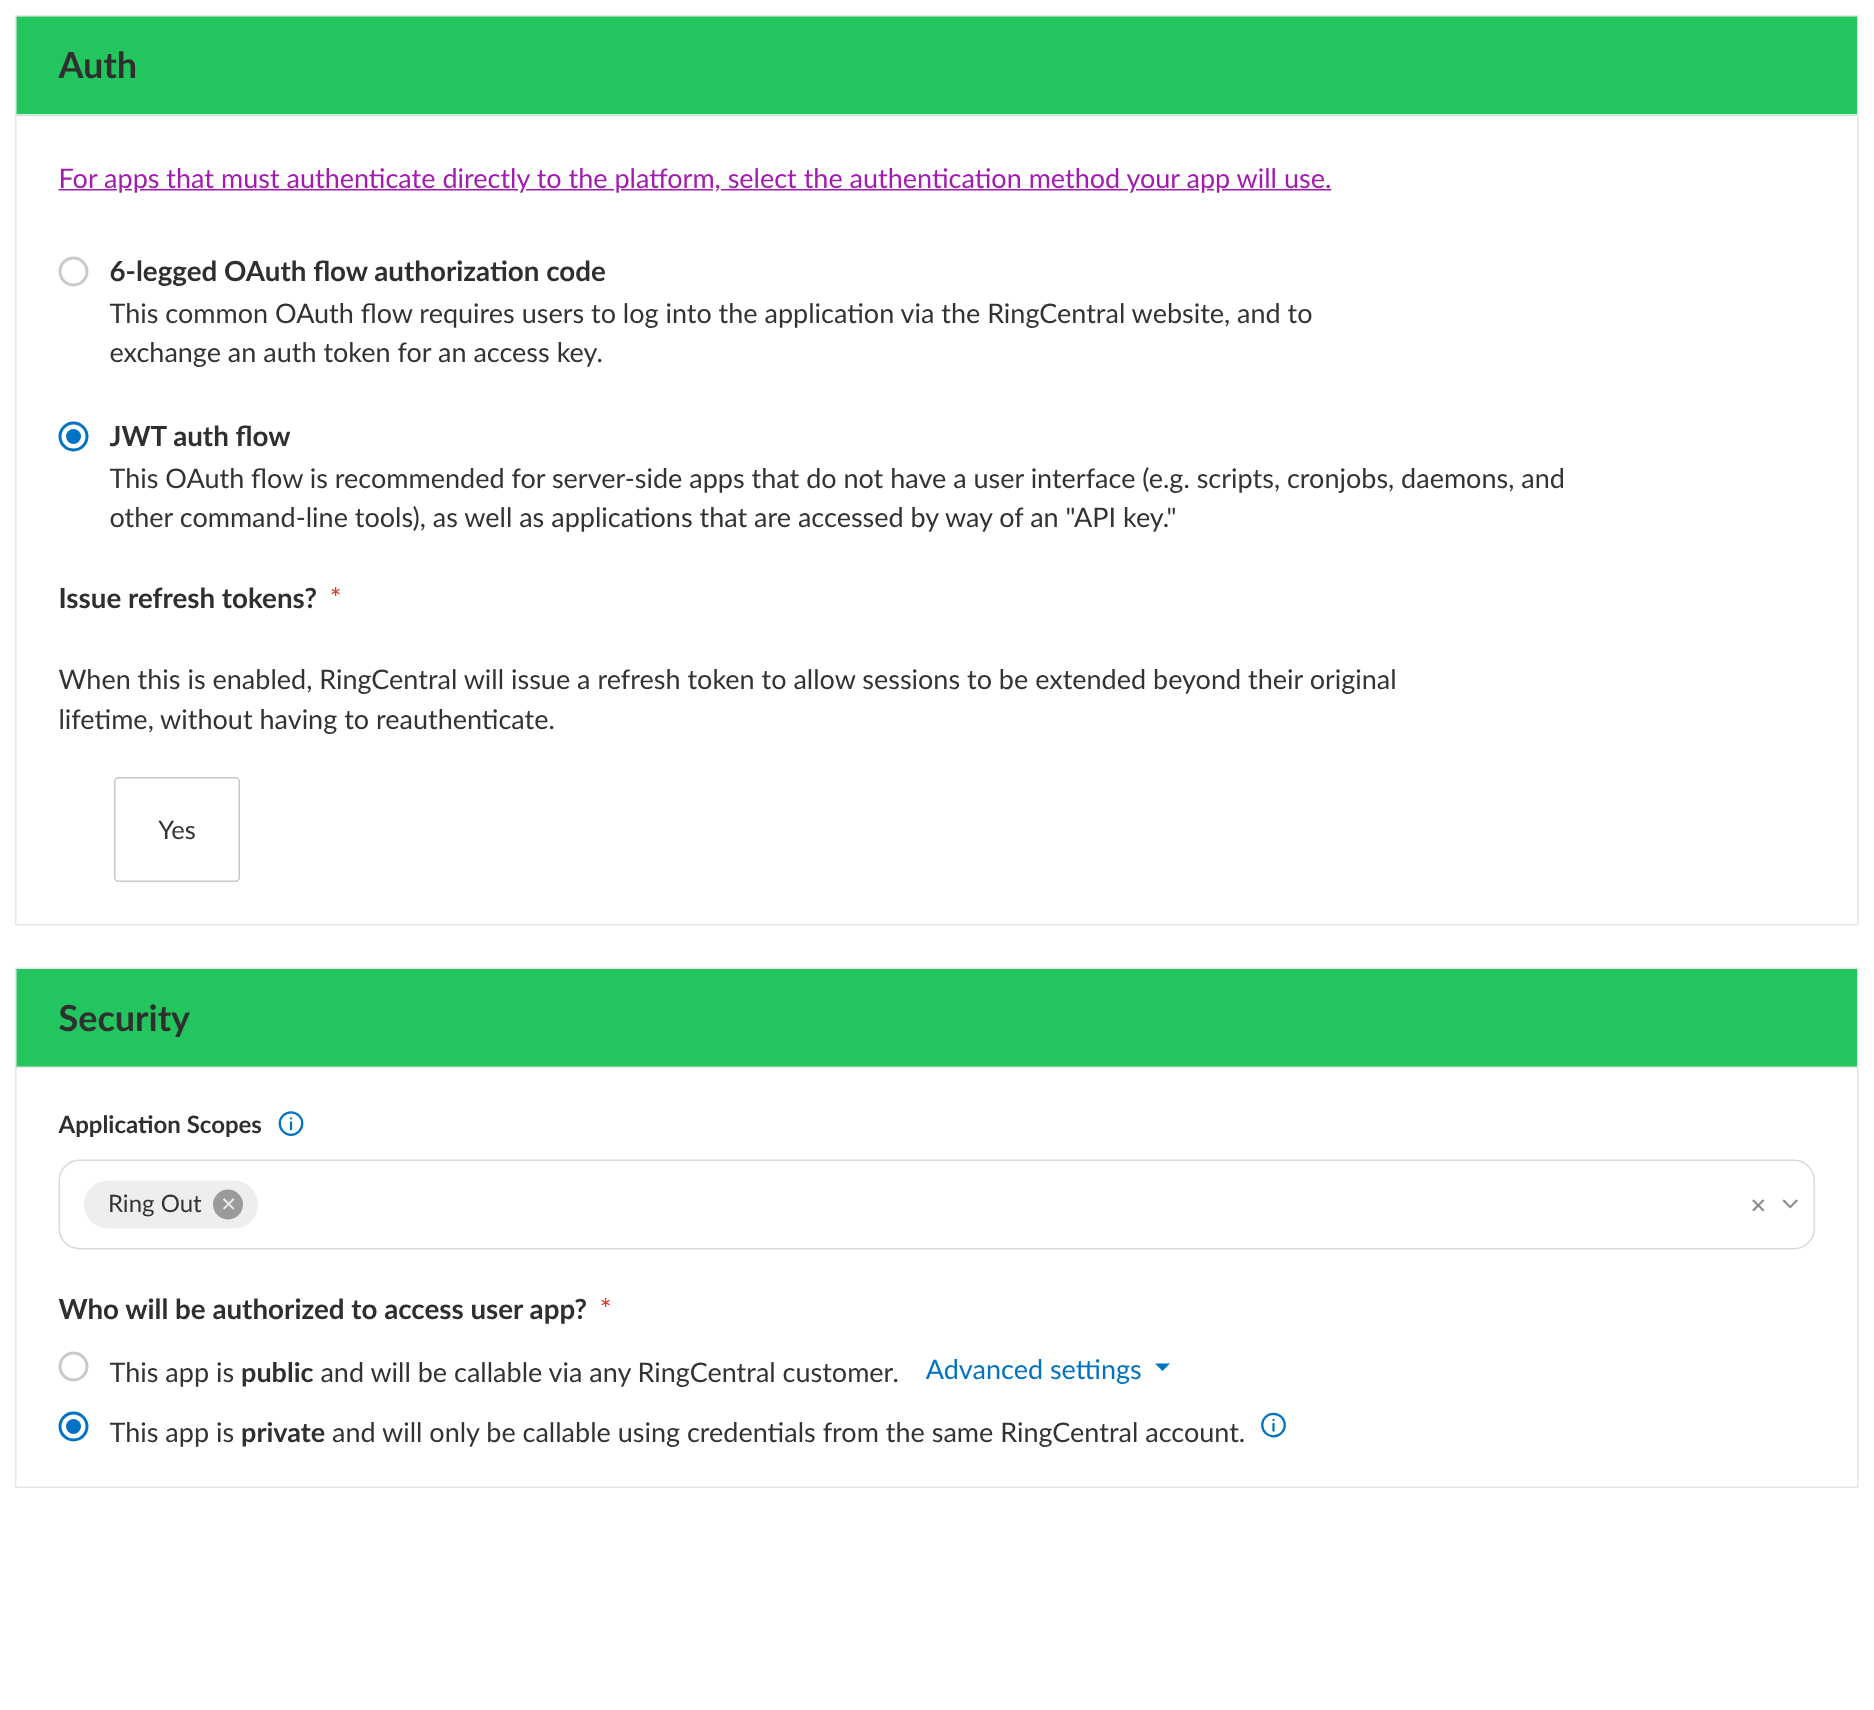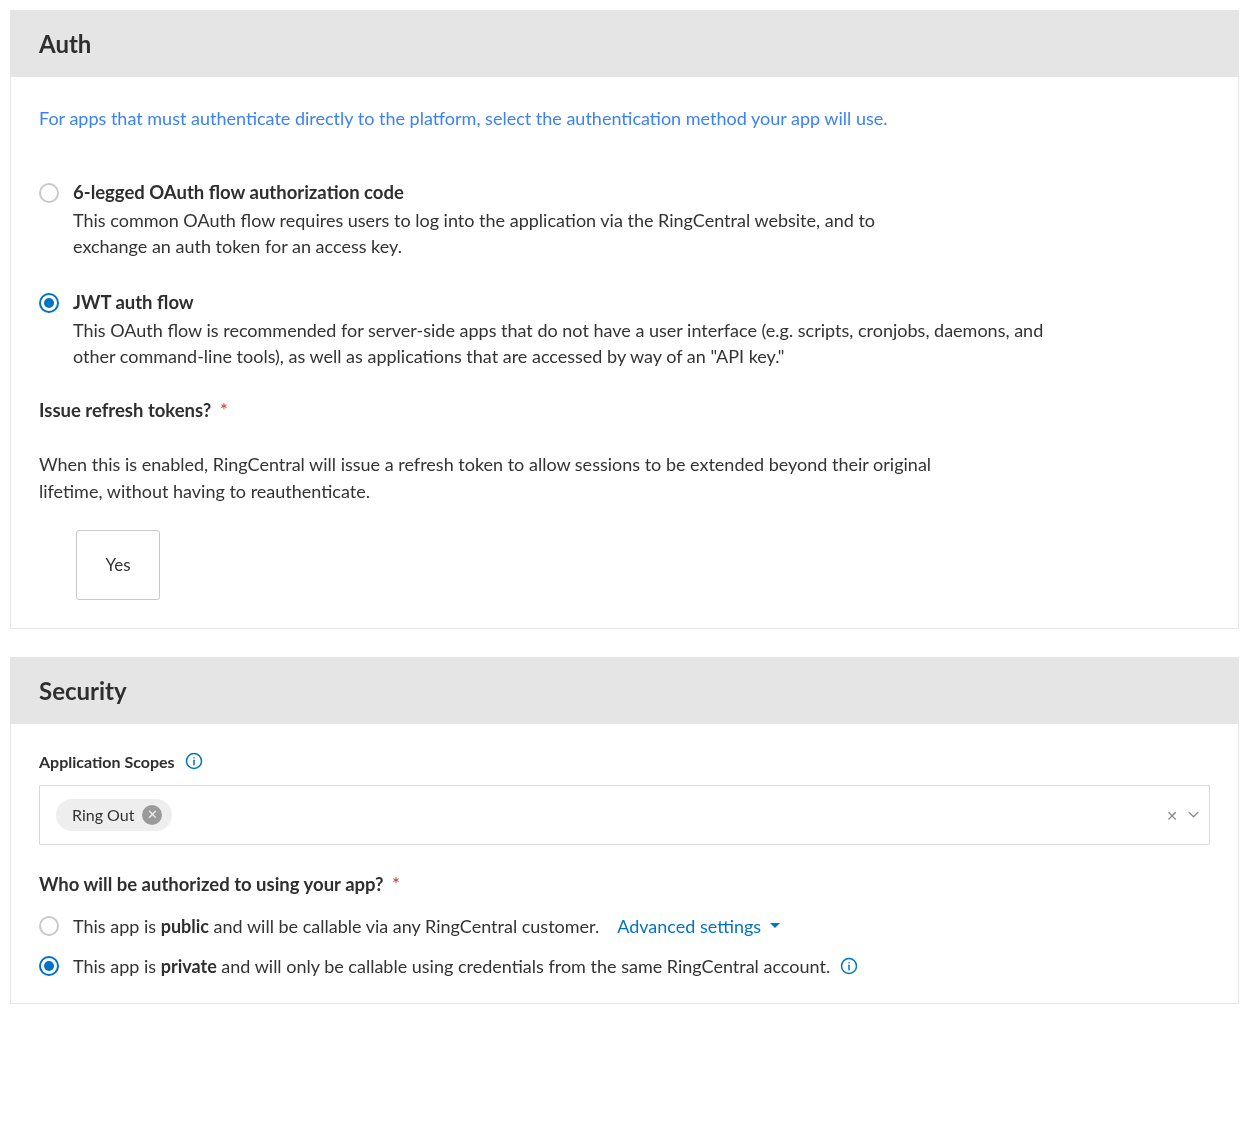--- a/index.html
+++ b/index.html
@@ -10,37 +10,38 @@
       background: #ffffff;
       padding: 10px;
       width: 1249px;
     }
     .panel {
       border: 1px solid #e6e6e6;
       margin-bottom: 28px;
       background: #ffffff;
     }
     .panel-header {
-      background: #e5e5e5;
+      background: #22c55e;
       border-bottom: 1px solid #e6e6e6;
       padding: 18px 28px;
     }
     .panel-header h2 {
       font-size: 24px;
       font-weight: 700;
       color: #2f2f2f;
     }
     .panel-body {
       padding: 28px;
     }
     .intro-text {
-      color: #3b82f6;
-      font-size: 18px;
-      margin-bottom: 50px;
+      color: #a21caf;
+      font-size: 18px;
+      margin-bottom: 38px;
       line-height: 1.45;
+      text-decoration: underline;
     }
     .radio-group {
       margin-bottom: 30px;
     }
     .radio-row {
       display: flex;
       align-items: flex-start;
       margin-bottom: 32px;
     }
     .radio-row:last-child { margin-bottom: 0; }
@@ -135,21 +136,21 @@
     .info-icon {
       width: 18px; height: 18px;
       display: inline-flex;
       align-items: center; justify-content: center;
       color: #0073c4;
       cursor: pointer;
     }
     .info-icon svg { width: 18px; height: 18px; }
     .multiselect {
       border: 1px solid #d9d9d9;
-      border-radius: 1px;
+      border-radius: 14px;
       padding: 12px 50px 12px 16px;
       position: relative;
       display: flex;
       flex-wrap: wrap;
       gap: 8px;
       margin-bottom: 28px;
       min-height: 60px;
       align-items: center;
     }
     .tag {
@@ -184,21 +185,21 @@
     }
     .ms-clear, .ms-caret {
       cursor: pointer;
       display: inline-flex;
       align-items: center;
       font-size: 14px;
     }
     .ms-caret svg { width: 11px; height: 7px; }
     .inline-radio-row {
       display: flex;
-      align-items: center;
+      align-items: flex-start;
       margin-bottom: 14px;
       flex-wrap: wrap;
     }
     .inline-radio-text {
       color: #333333;
       font-size: 18px;
       line-height: 1.45;
     }
     .inline-radio-text b, .inline-radio-text strong { font-weight: 700; color:#2f2f2f; }
     .advanced-link {
@@ -282,21 +283,21 @@
         <span class="ms-clear">✕</span>
         <span class="ms-caret">
           <svg viewBox="0 0 12 8">
               <path d="M1 1 L6 6 L11 1" stroke="#8a8a8a" stroke-width="1.6" fill="none" stroke-linecap="round"></path>
             </svg>
         </span>
       </div>
     </div>
 
     <div class="question-label" style="margin-bottom:18px;">
-      <span>Who will be authorized to using your app?</span>
+      <span>Who will be authorized to access user app?</span>
       <span class="required-star">*</span>
     </div>
 
     <div class="inline-radio-row">
       <span class="radio-circle" style="margin-top:0;"></span>
       <span class="inline-radio-text">
         <span>This app is </span><strong>public</strong><span> and will be callable via any RingCentral customer.</span>
       </span>
       <span class="advanced-link">
         <span>Advanced settings</span>

